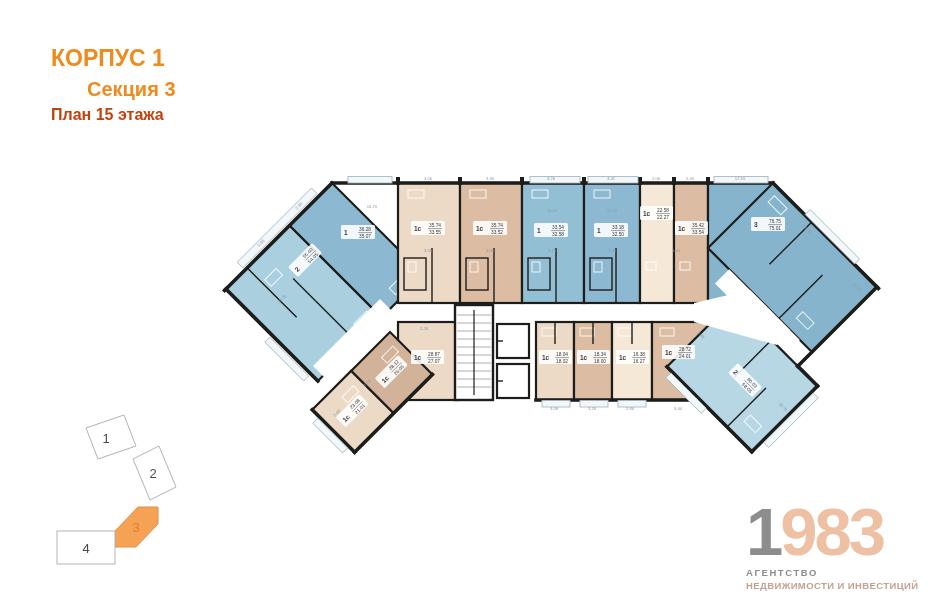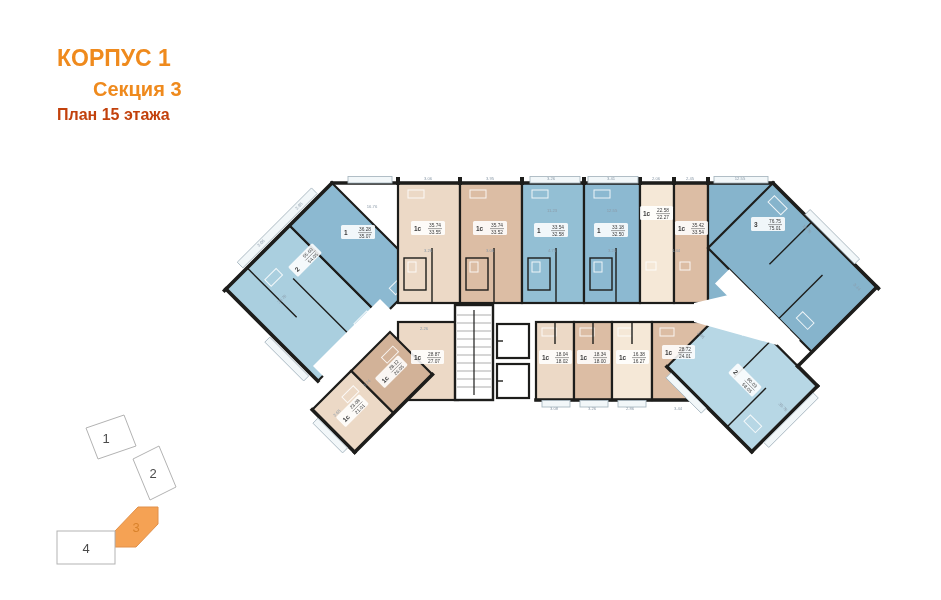--- a/index.html
+++ b/index.html
@@ -1,18 +1,18 @@
 <!DOCTYPE html>
 <html><head>
 <meta charset="utf-8">
 <style>
   html,body{margin:0;padding:0;background:#fff;width:941px;height:600px;overflow:hidden;
     font-family:"Liberation Sans", sans-serif;}
   #stage{position:relative;width:941px;height:600px;background:#fff;}
-  .hdr{position:absolute;left:57px;top:44px;line-height:1.25;}
+  .hdr{position:absolute;left:51px;top:44px;line-height:1.25;}
   .hdr .bld{font-size:23px;font-weight:bold;color:#ef8a1d;}
   .hdr .sec{font-size:20px;font-weight:bold;color:#ef8a1d;margin-top:4px;margin-left:36px;}
   .hdr .pln{font-size:16px;font-weight:bold;color:#c2410c;margin-top:3px;}
   svg{position:absolute;left:0;top:0;}
   .unit{stroke:#1d1d1b;stroke-width:2.2;}
   .owall{stroke:#1d1d1b;stroke-width:3.6;fill:none;stroke-linecap:square;}
   .iwall{stroke:#1d1d1b;stroke-width:1.4;fill:none;}
   .fix{stroke:#ffffff;stroke-width:1;fill:none;opacity:.85;}
   .balc{fill:#f2f7f9;stroke:#a9b8c1;stroke-width:.9;}
   .chip{fill:#ffffff;opacity:.88;}
@@ -346,14 +346,19 @@
       <polygon class="mini" points="133,459 159,446 176,487 150,500"></polygon>
       <polygon class="mini active" points="138,507 158,507 158,524 136,547 115,547 115,531"></polygon>
       <rect class="mini" x="57" y="531" width="58" height="33"></rect>
       <text class="mini-num" x="106" y="443" text-anchor="middle">1</text>
       <text class="mini-num" x="153" y="478" text-anchor="middle">2</text>
       <text class="mini-num active" x="136" y="532" text-anchor="middle">3</text>
       <text class="mini-num" x="86" y="553" text-anchor="middle">4</text>
     </g>
   </svg>
 
+  <div class="logo">
+    <div class="year"><span class="y1">1</span><span class="y2">983</span></div>
+    <div class="l1">АГЕНТСТВО</div>
+    <div class="l2">НЕДВИЖИМОСТИ И ИНВЕСТИЦИЙ</div>
+  </div>
 
 </div>
 
 </body></html>

